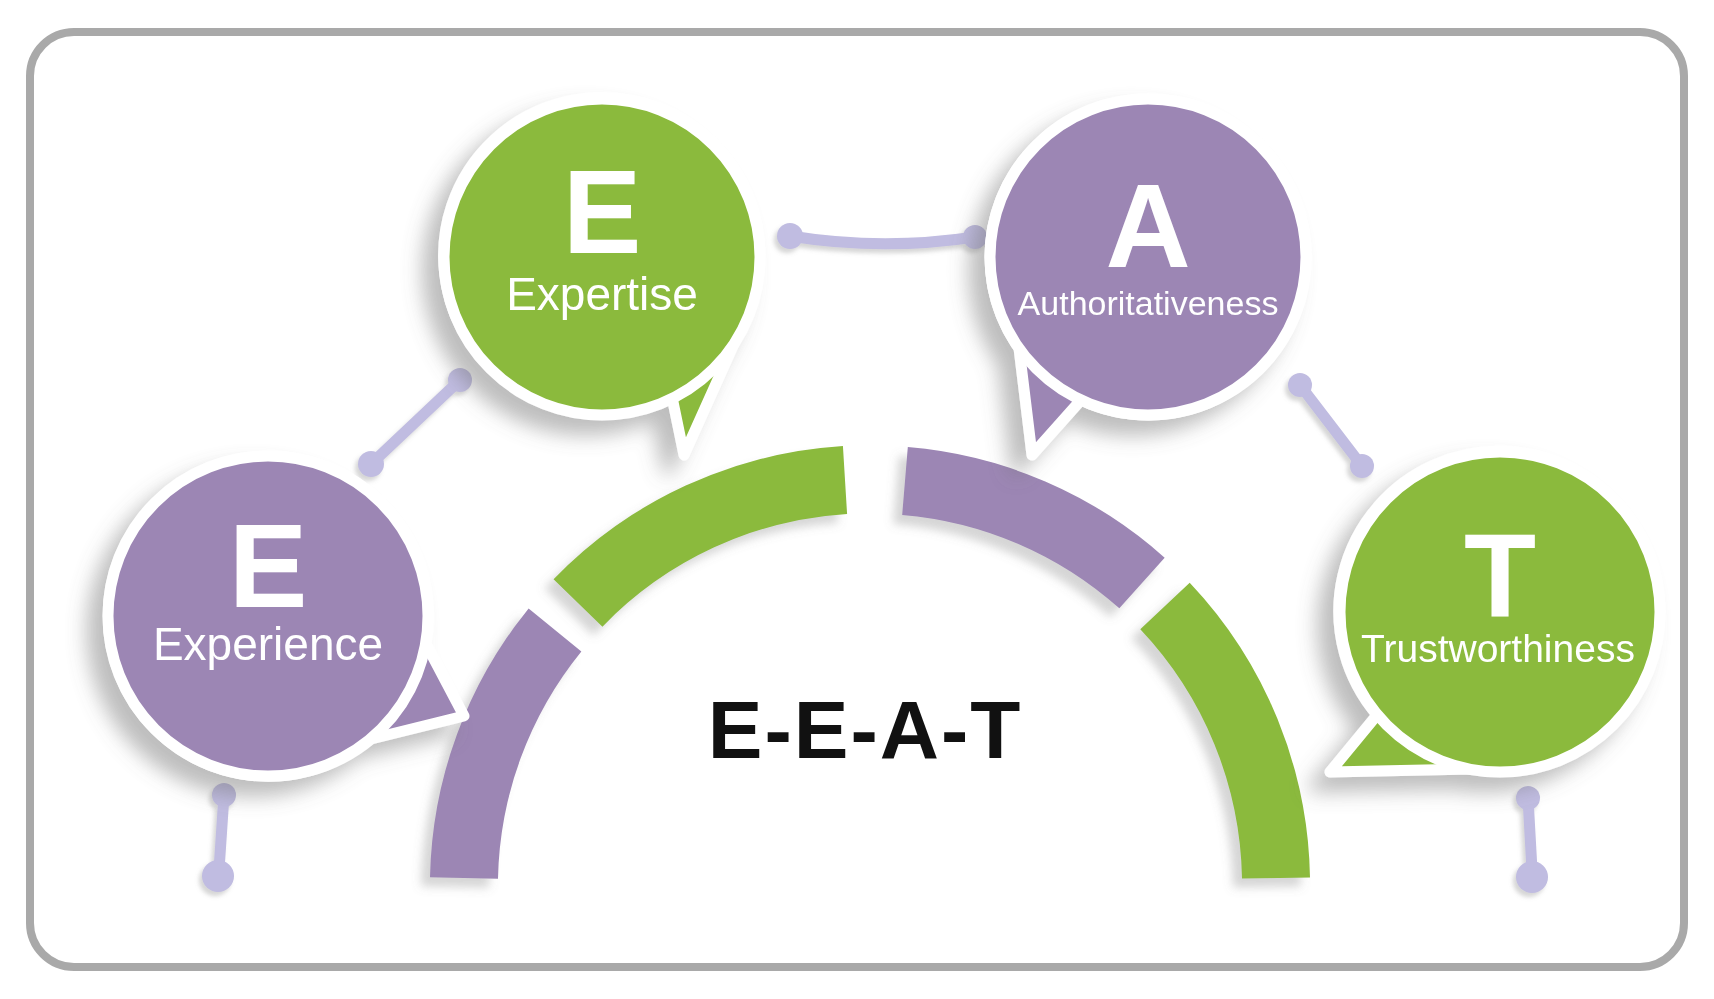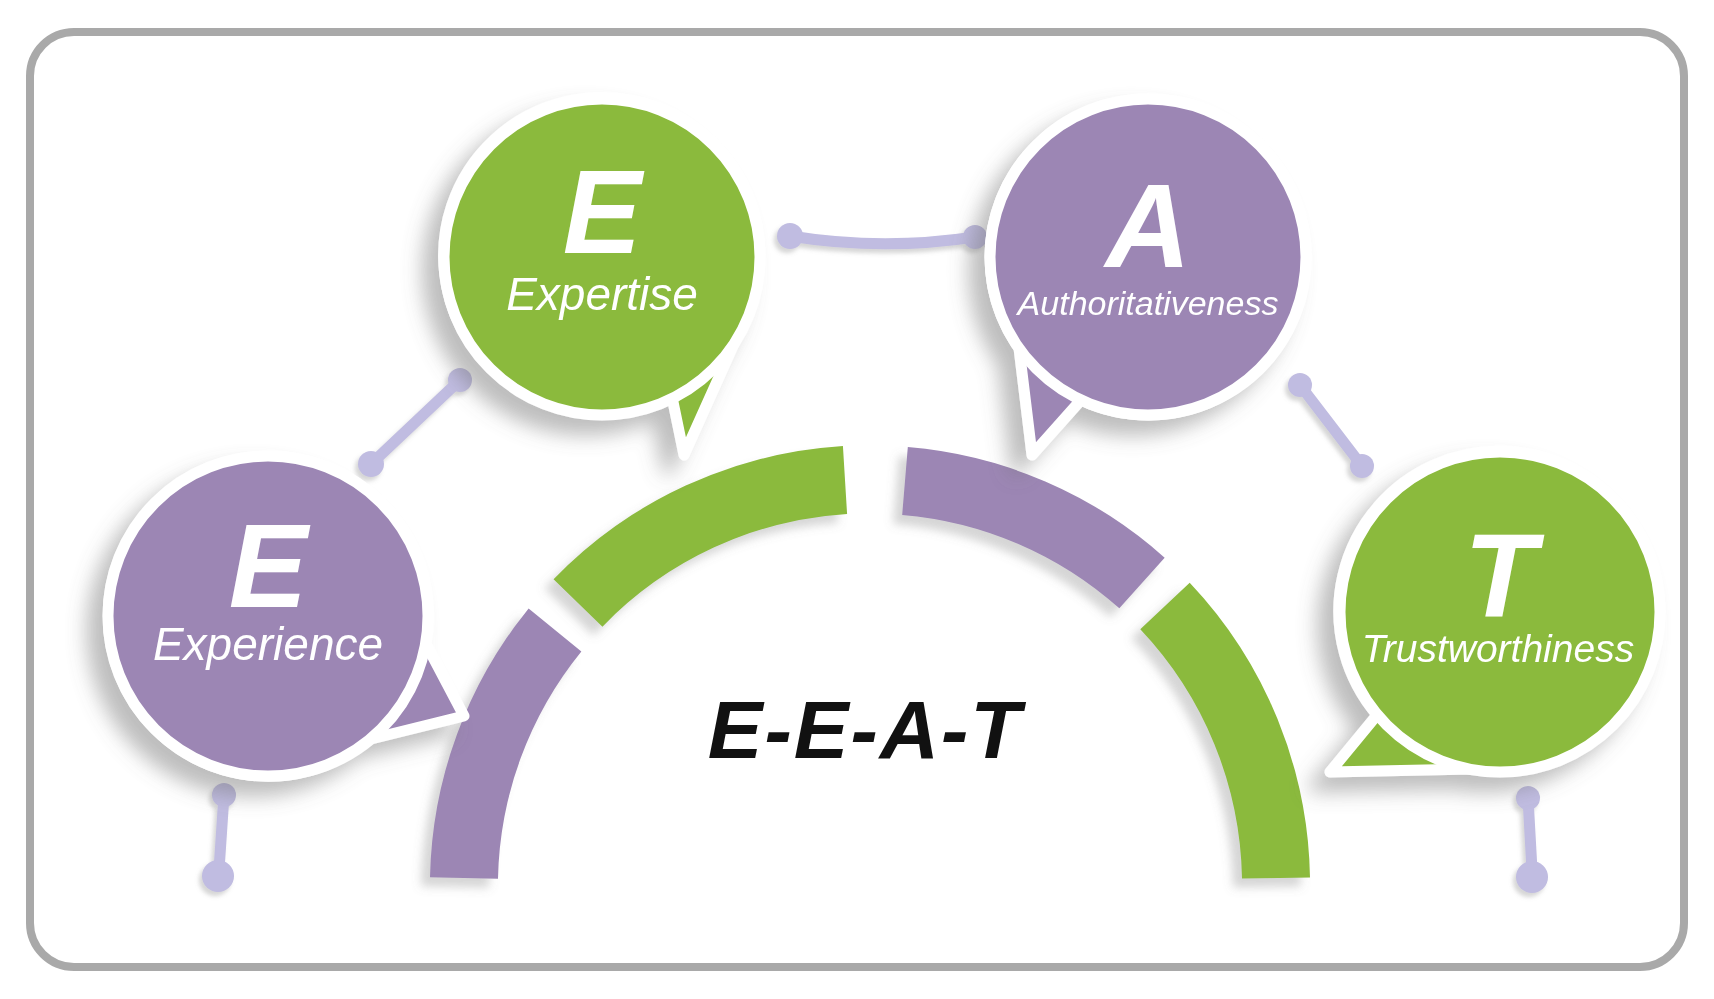--- a/index.html
+++ b/index.html
@@ -8,21 +8,20 @@
     background: #ffffff;
     width: 1714px;
     height: 999px;
     overflow: hidden;
     font-family: "Liberation Sans", sans-serif;
   }
   .stage {
     position: relative;
     width: 1714px;
     height: 999px;
-    font-style: italic;
   }
   svg { display: block; }
   .bubble-letter {
     font-family: "Liberation Sans", sans-serif;
     font-weight: bold;
     font-size: 118px;
   }
   .bubble-label {
     font-family: "Liberation Sans", sans-serif;
     font-weight: normal;

